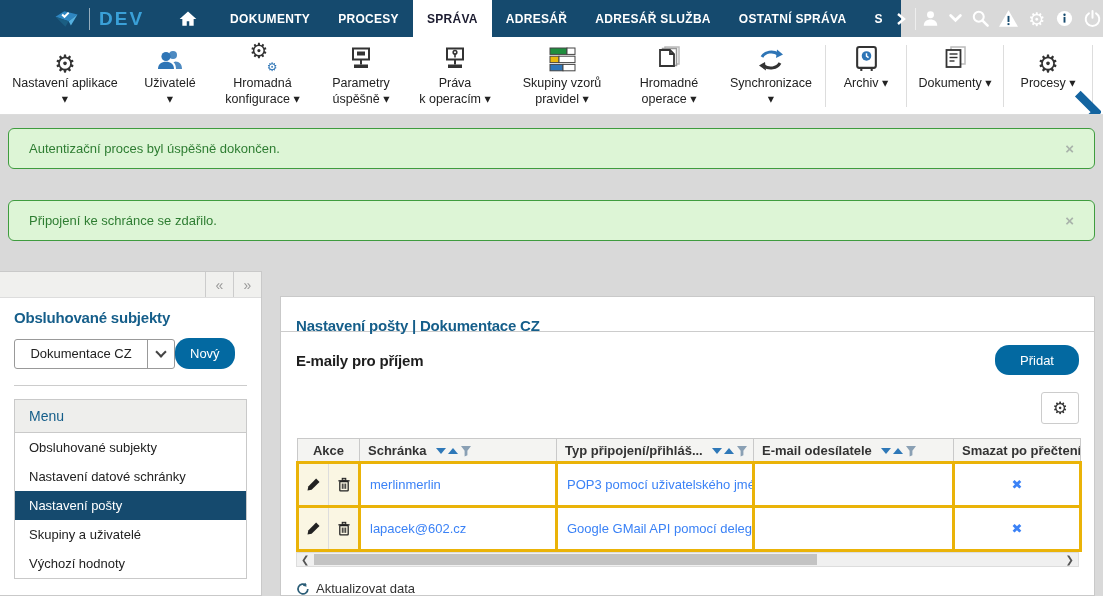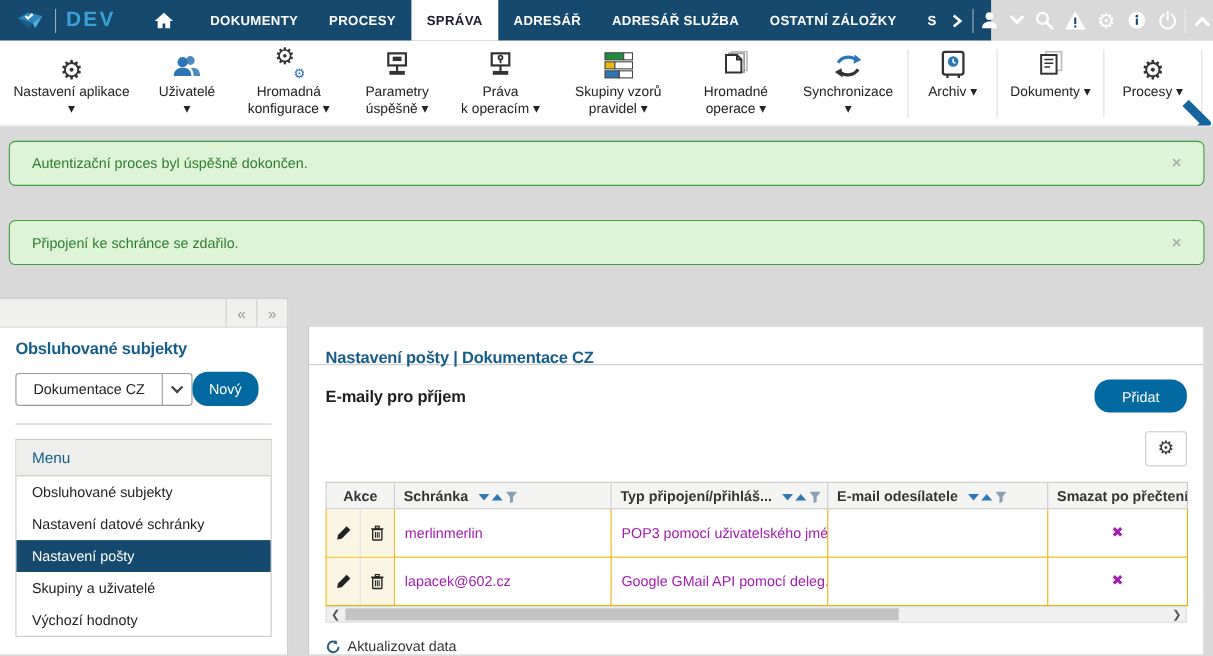--- a/index.html
+++ b/index.html
@@ -1,21 +1,21 @@
 <!DOCTYPE html>
 <html><head>
 <meta charset="utf-8">
 <style>
   * { margin:0; padding:0; box-sizing:border-box; }
   html,body { width:1103px; height:596px; overflow:hidden; }
   body { font-family:"Liberation Sans",sans-serif; background:#d9d9d9; position:relative; }
 
   
   .topnav { position:absolute; top:0; left:0; width:901px; height:37px; background:#154a6e;
-            display:flex; align-items:stretch; }
+            display:flex; align-items:stretch;padding-left:39px; }
   .brand { display:flex; align-items:center; gap:9px; padding:0 12px 0 14px; }
   .brand .logo-txt { color:#3aa0d8; font-size:19px; font-weight:bold; letter-spacing:2px; }
   .vdiv { width:1px; background:rgba(255,255,255,.55); height:22px; align-self:center; }
   .nav-home { display:flex; align-items:center; padding:0 18px 0 22px; }
   .nav-item { display:flex; align-items:center; padding:0 14px; color:#fff; font-size:12px;
               font-weight:bold; letter-spacing:.3px; cursor:default; white-space:nowrap; }
   .nav-item.active { background:#fff; color:#1c1c30; }
   .nav-ovf { display:flex; align-items:center; padding:0 8px; }
   .nav-right { margin-left:auto; display:flex; align-items:center; gap:2px; padding-right:6px; }
   .nav-ic { display:flex; align-items:center; justify-content:center; width:26px; height:37px; }
@@ -74,21 +74,21 @@
   .gear-row { display:flex; justify-content:flex-end; margin-top:17px; }
   .gear-btn { width:38px; height:32px; border:1px solid #ccc; border-radius:3px; background:#fff;
               display:flex; align-items:center; justify-content:center; cursor:pointer;
               font-size:17px; color:#333; font-family:"DejaVu Sans",sans-serif; }
 
   table.grid { border-collapse:collapse; table-layout:fixed; width:783px; margin-top:14px; font-size:13px; }
   .grid th { background:#f4f4f2; border:1px solid #c9c9c9; border-right:1px dotted #b5b5b5;
              height:24px; font-weight:bold; color:#333; text-align:left; padding:0 8px; white-space:nowrap; overflow:hidden; }
   .grid th:last-child { text-align:right; border-right:1px solid #c9c9c9; }
   .grid th.c-akce { text-align:center; }
-  .grid td { border:1px solid #eab308; height:44px; color:#a21caf; padding:0 9px; white-space:nowrap; overflow:hidden; }
+  .grid td { border:3px solid #eab308; height:44px; color:#3b82f6; padding:0 9px; white-space:nowrap; overflow:hidden; }
   .sorts { display:inline-flex; align-items:center; gap:2px; margin-left:6px; vertical-align:middle; }
   .tri-dn { width:0; height:0; border-left:5px solid transparent; border-right:5px solid transparent; border-top:6px solid #2e78b8; }
   .tri-up { width:0; height:0; border-left:5px solid transparent; border-right:5px solid transparent; border-bottom:6px solid #2e78b8; }
   .akce-cell { padding:0 !important; }
   .akce-wrap { display:flex; height:100%; }
   .akce-btn { flex:1; background:#faf6e3; display:flex; align-items:center; justify-content:center; cursor:pointer; }
   .akce-btn:first-child { border-right:1px solid #ddd; }
   .xmark { color:#cc2222; font-weight:bold; text-align:center; font-family:"DejaVu Sans",sans-serif; }
 
   .hscroll { width:783px; height:15px; margin-top:0; background:#f0f0f0; border:1px solid #ddd;
@@ -116,21 +116,21 @@
   <div class="nav-home">
     <svg width="20" height="20" viewBox="0 0 24 24" fill="#fff">
       <path d="M12 3 L2 12 h3.2 v8 h5.3 v-5.2 h3 v5.2 h5.3 v-8 H22 Z"></path>
     </svg>
   </div>
   <div class="nav-item">DOKUMENTY</div>
   <div class="nav-item">PROCESY</div>
   <div class="nav-item active">SPRÁVA</div>
   <div class="nav-item">ADRESÁŘ</div>
   <div class="nav-item">ADRESÁŘ SLUŽBA</div>
-  <div class="nav-item">OSTATNÍ ZÁLOŽKY</div>
+  <div class="nav-item">OSTATNÍ SPRÁVA</div>
   <div class="nav-item" style="padding-right:4px;">S</div>
   <div class="nav-ovf">
     <svg width="12" height="14" viewBox="0 0 12 14">
       <path d="M3 2 l6 5 -6 5" stroke="#fff" stroke-width="2.4" fill="none"></path>
     </svg>
   </div>
 
   <div class="nav-right">
     <span class="vdiv"></span>
     <div class="nav-ic">

